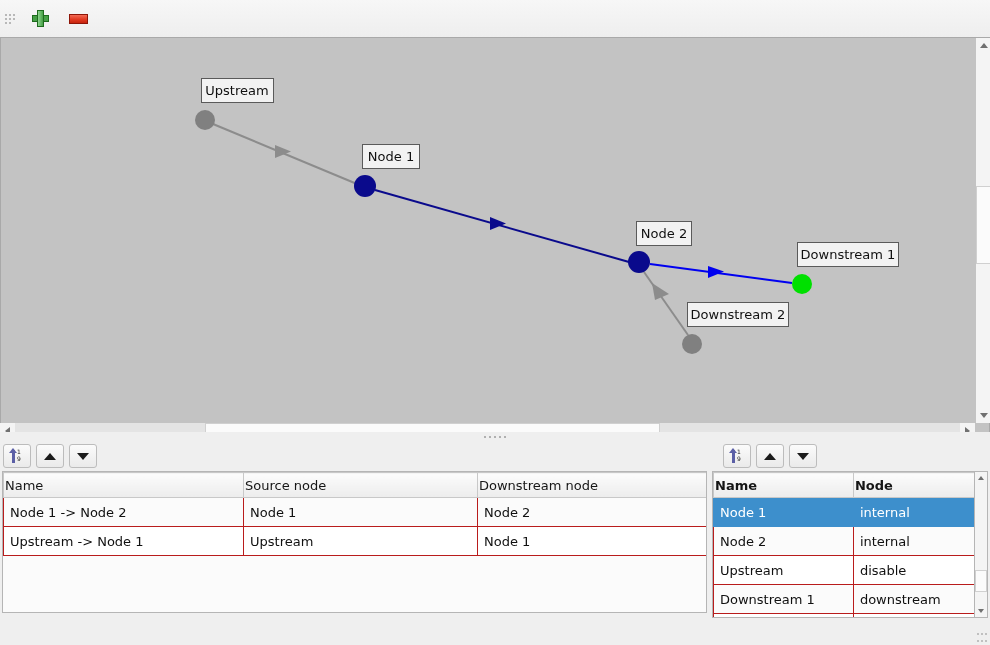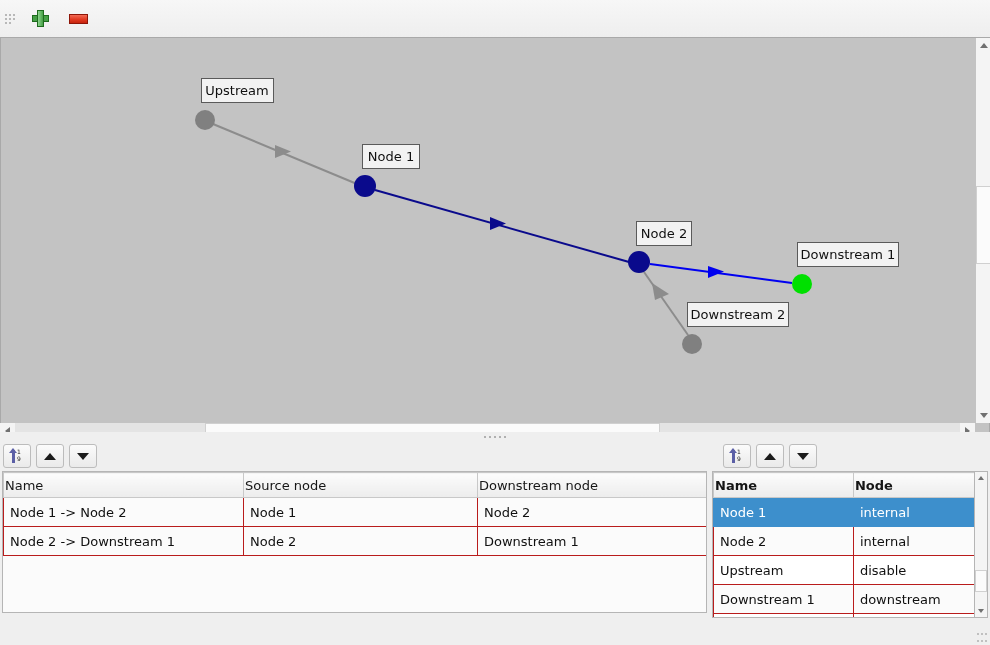--- a/index.html
+++ b/index.html
@@ -384,24 +384,24 @@
             <th>Source node</th>
             <th>Downstream node</th>
           </tr>
         </thead>
         <tbody>
           <tr>
             <td>Node 1 -&gt; Node 2</td>
             <td>Node 1</td>
             <td>Node 2</td>
           </tr>
-          <tr>
-            <td>Node 2 -&gt; Downstream 1</td>
-            <td>Node 2</td>
-            <td>Downstream 1</td>
+          <tr class="alt">
+            <td>Upstream -&gt; Node 1</td>
+            <td>Upstream</td>
+            <td>Node 1</td>
           </tr>
 
         </tbody>
       </table>
     </div>
   </div>
 
   <div class="pane pane-right">
     <div class="pane-toolbar">
       <div class="pbtn">

